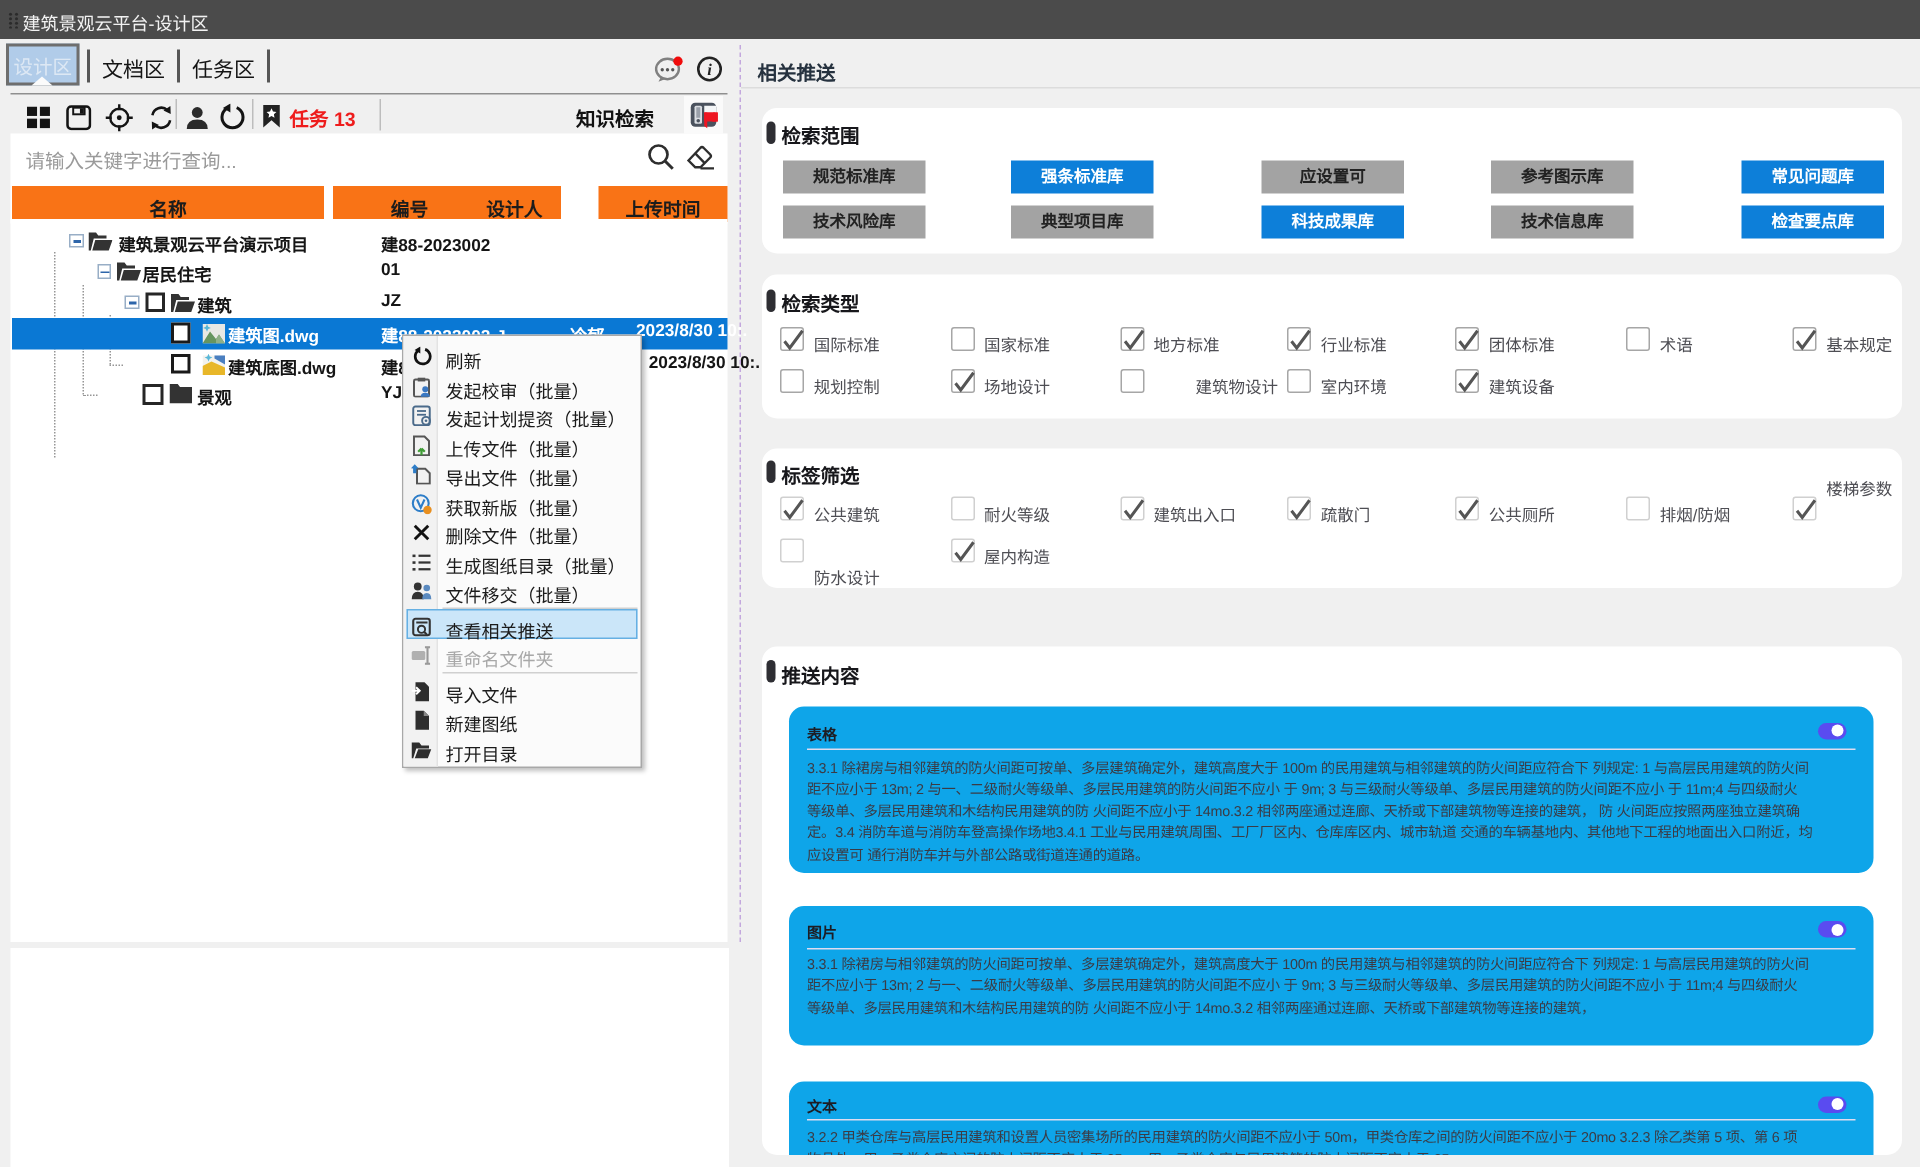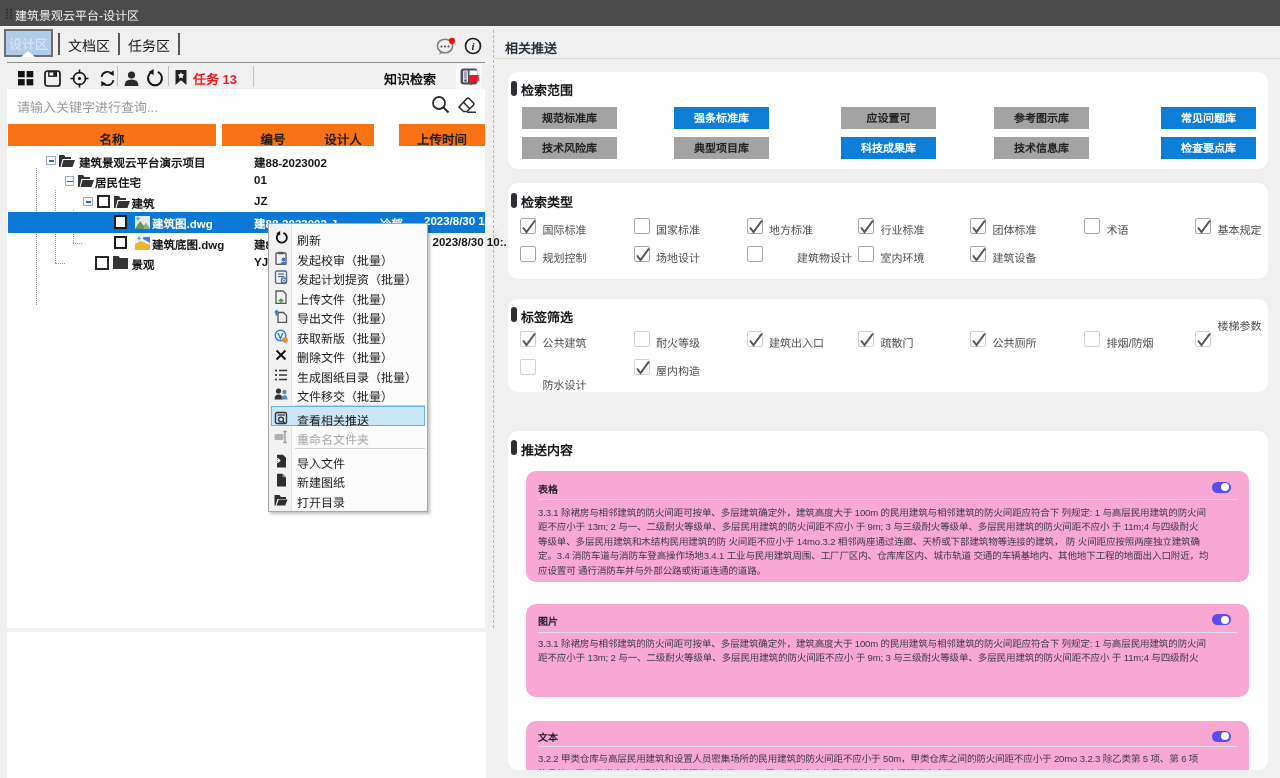--- a/index.html
+++ b/index.html
@@ -56,21 +56,21 @@
   .card { position:absolute; left:508px; width:760px; background:#fff; border-radius:10px; }
   .pill { position:absolute; left:3px; width:6px; height:15px; background:#2e2e33; border-radius:3px; }
   .cardlbl { position:absolute; left:13px; font-size:13px; font-weight:bold; color:#17171b; }
   .btn { position:absolute; width:95px; height:22px; font-size:11px; font-weight:bold; text-align:center; line-height:22px; }
   .btn.g { background:#a3a3a3; color:#222; }
   .btn.b { background:#0d7fd9; color:#fff; }
   .ckbox { position:absolute; width:16px; height:16px; border:1px solid #b6b6b6; border-radius:2px; background:#fff; }
   .cklbl { position:absolute; font-size:11px; color:#4e4e54; }
   .ckmark { position:absolute; width:17px; height:17px; }
   
-  .pcard { position:absolute; left:17.5px; width:723px; background:#f9a8d4; border-radius:10px; }
+  .pcard { position:absolute; left:17.5px; width:723px; background:#0ea5e9; border-radius:10px; }
   .ptitle { position:absolute; left:12.5px; font-size:10px; font-weight:bold; color:#1d1d24; }
   .toggle { position:absolute; left:686px; width:19px; height:11px; border-radius:5.5px; background:#5a4bf0; }
   .toggle i { position:absolute; right:1.5px; top:1.5px; width:8px; height:8px; border-radius:4px; background:#fff; }
   .pdiv { position:absolute; left:12.5px; width:699px; height:1px; background:#dedcf0; }
   .ptext { position:absolute; left:12.5px; width:699px; font-size:9.55px; line-height:14.6px; color:#3b3b45; letter-spacing:-0.15px; }
   .ptext div { white-space:nowrap; }
 </style>
 </head>
 <body>
 
@@ -405,20 +405,21 @@
 
   <div class="pcard" style="top:173.5px;height:92.5px;">
     <div class="ptitle" style="top:9px">图片</div>
     <div class="toggle" style="top:10px">
         <i></i>
       </div>
     <div class="pdiv" style="top:27.5px"></div>
     <div class="ptext" style="top:32.5px">
       <div>3.3.1 除裙房与相邻建筑的防火间距可按单、多层建筑确定外，建筑高度大于 100m 的民用建筑与相邻建筑的防火间距应符合下 列规定: 1 与高层民用建筑的防火间</div>
       <div>距不应小于 13m; 2 与一、二级耐火等级单、多层民用建筑的防火间距不应小 于 9m; 3 与三级耐火等级单、多层民用建筑的防火间距不应小 于 11m;4 与四级耐火</div>
+      <div>等级单、多层民用建筑和木结构民用建筑的防 火间距不应小于 14mo.3.2 相邻两座通过连廊、天桥或下部建筑物等连接的建筑，</div>
     </div>
   </div>
 
   <div class="pcard" style="top:290px;height:110px;">
     <div class="ptitle" style="top:8.5px">文本</div>
     <div class="toggle" style="top:10px">
         <i></i>
       </div>
     <div class="pdiv" style="top:25.5px"></div>
     <div class="ptext" style="top:31.5px">

